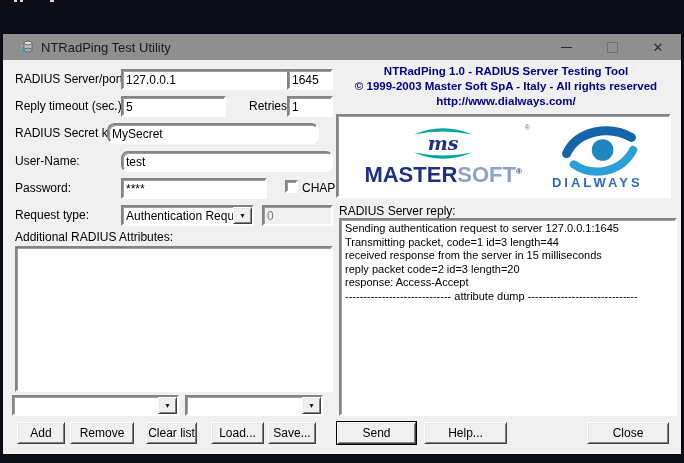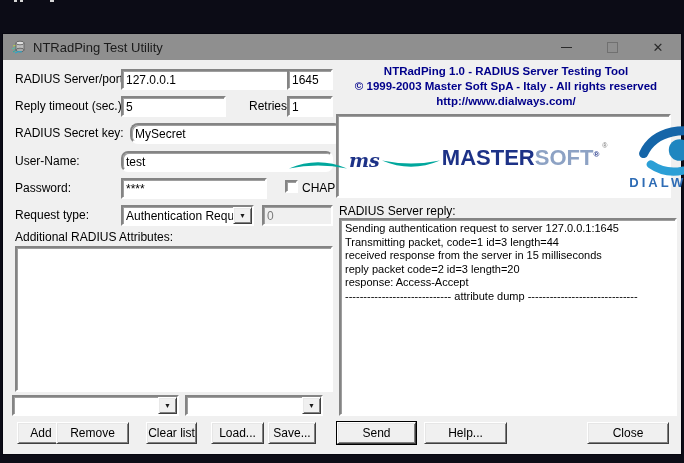--- a/index.html
+++ b/index.html
@@ -16,21 +16,21 @@
     white-space:pre;
   }
   .clip-marks span{position:absolute;top:0;height:2px;width:3px;background:#d6d6d6}
   
   .window{
     position:absolute;left:2px;top:33px;width:680px;height:422px;
     background:#f0f0f0;box-sizing:border-box;border:1px solid #06060f;
   }
   .titlebar{
     height:26px;background:#8f8f8f;display:flex;align-items:center;
-    padding-left:8px;box-sizing:border-box;
+    padding-left:16px;box-sizing:border-box;
   }
   .titlebar .title{font-size:13px;color:#1b1b1b;margin-left:6px;flex:1}
   .wc{width:46px;height:26px;display:flex;align-items:center;justify-content:center;font-size:13px;color:#2b2b2b}
   .min-glyph{display:block;width:11px;height:1px;background:#2b2b2b}
   .max-glyph{display:block;width:9px;height:9px;border:1px solid #707070}
   
   .client{position:relative;height:395px;font-size:12px;color:#000}
   .lbl{position:absolute;white-space:nowrap}
   .sunken{
     background:#fff;border:2px solid;border-color:#848484 #fff #fff #848484;
@@ -60,21 +60,21 @@
   .btn.default{box-shadow:inset 1px 1px 0 #e6e6e6,inset -1px -1px 0 #808080,0 0 0 1px #000}
   
   .header-text{
     position:absolute;left:332px;top:4px;width:342px;text-align:center;
     color:#00008b;font-weight:bold;font-size:11.5px;line-height:15px;white-space:nowrap;
   }
   .logo-panel{
     position:absolute;left:333px;top:54px;width:335px;height:84px;
     display:flex;align-items:center;justify-content:center;gap:30px;
   }
-  .ms-logo{display:flex;flex-direction:row;align-items:flex-end;line-height:1;position:relative}
+  .ms-logo{display:flex;flex-direction:column;align-items:center;line-height:1;position:relative}
   .ms-letters{
     font-family:"DejaVu Serif",serif;font-style:italic;font-weight:bold;
     color:#1d3287;font-size:19px;margin:-1px 0;
   }
   .ms-reg{position:absolute;top:-2px;right:-8px;font-size:7px;color:#777}
   .ms-word{font-size:22px;font-weight:bold;margin-top:3px;letter-spacing:0}
   .ms-word .master{color:#1d3287}
   .ms-word .soft{color:#8da2c4}
   .ms-word .reg{font-size:8px;color:#1d3287;vertical-align:super}
   .dw-logo{display:flex;flex-direction:column;align-items:flex-end}
@@ -130,21 +130,21 @@
     <span class="lbl" style="left:12px;top:94px">User-Name:</span>
     <span class="lbl" style="left:12px;top:121px">Password:</span>
     <span class="lbl" style="left:299px;top:121px">CHAP</span>
     <span class="lbl" style="left:12px;top:148px">Request type:</span>
     <span class="lbl" style="left:12px;top:170px">Additional RADIUS Attributes:</span>
 
     <input class="field sunken" style="left: 118px; top: 9px; width: 192px;" value="127.0.0.1">
     <input class="field sunken" style="left: 284px; top: 9px; width: 46px;" value="1645">
     <input class="field sunken" style="left: 118px; top: 36px; width: 105px;" value="5">
     <input class="field sunken" style="left: 284px; top: 36px; width: 46px;" value="1">
-    <input class="field sunken" style="left: 127px; top: 63px; width: 212px; border-radius: 8px;" value="MySecret">
+    <input class="field sunken" style="left: 104px; top: 63px; width: 212px; border-radius: 8px;" value="MySecret">
     <input class="field sunken" style="left: 118px; top: 91px; width: 212px; border-radius: 7px;" value="test">
     <input class="field sunken" style="left: 118px; top: 118px; width: 146px;" value="****">
     <span class="checkbox sunken" style="left:282px;top:120px"></span>
 
     <div class="combo sunken" style="left:118px;top:145px;width:133px">
       <span class="val">Authentication Request</span>
       <span class="drop-btn">▼</span>
     </div>
     <input class="field sunken" style="left: 259px; top: 145px; width: 71px;" disabled="" value="0">
 
@@ -153,21 +153,21 @@
     <div class="combo sunken" style="left:9px;top:335px;width:167px">
       <span class="val"></span>
       <span class="drop-btn">▼</span>
     </div>
     <div class="combo sunken" style="left:182px;top:335px;width:138px">
       <span class="val"></span>
       <span class="drop-btn">▼</span>
     </div>
 
     <button class="btn" style="left:14px;top:362px;width:48px">Add</button>
-    <button class="btn" style="left:53px;top:362px;width:73px">Remove</button>
+    <button class="btn" style="left:67px;top:362px;width:64px">Remove</button>
     <button class="btn" style="left:143px;top:362px;width:51px">Clear list</button>
     <button class="btn" style="left:208px;top:362px;width:53px">Load...</button>
     <button class="btn" style="left:265px;top:362px;width:48px">Save...</button>
 
     <div class="header-text">
       <div>NTRadPing 1.0 - RADIUS Server Testing Tool</div>
       <div>© 1999-2003 Master Soft SpA - Italy - All rights reserved</div>
       <div>http://www.dialways.com/</div>
     </div>
 

